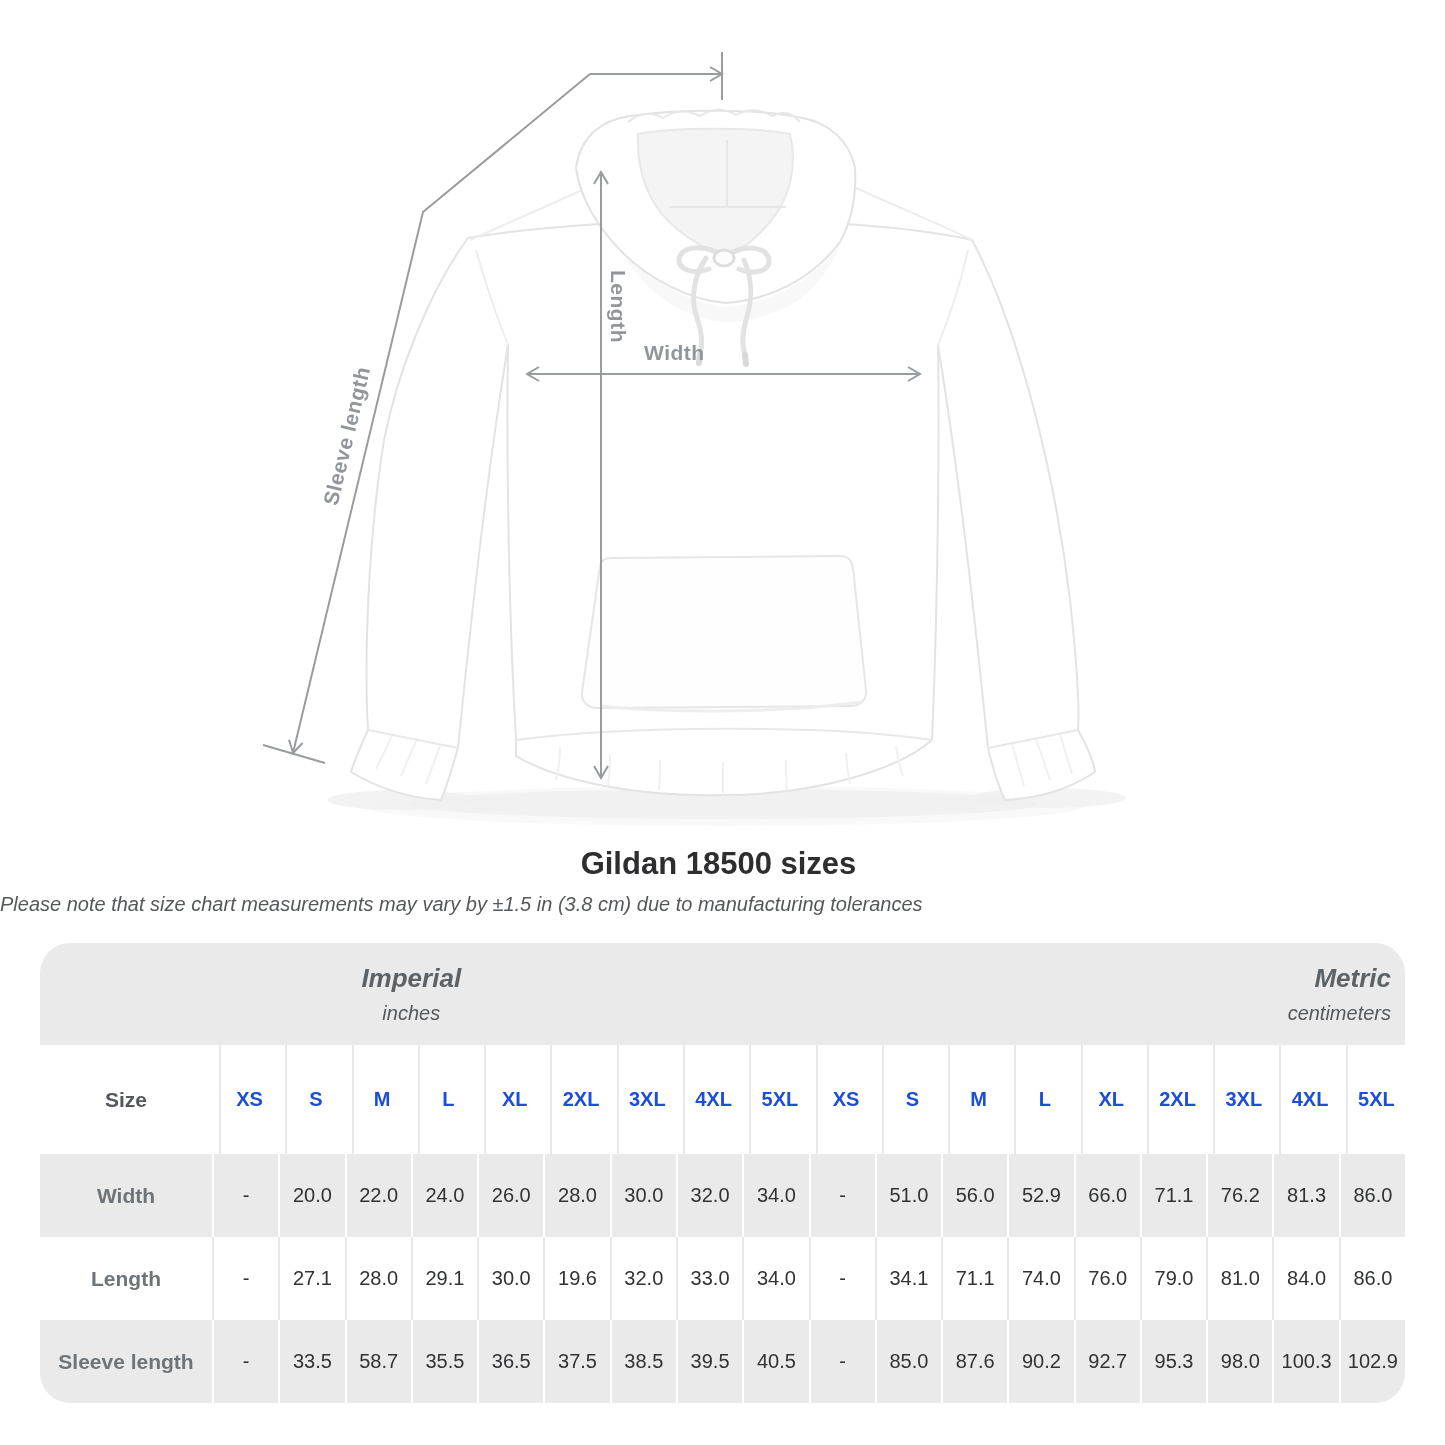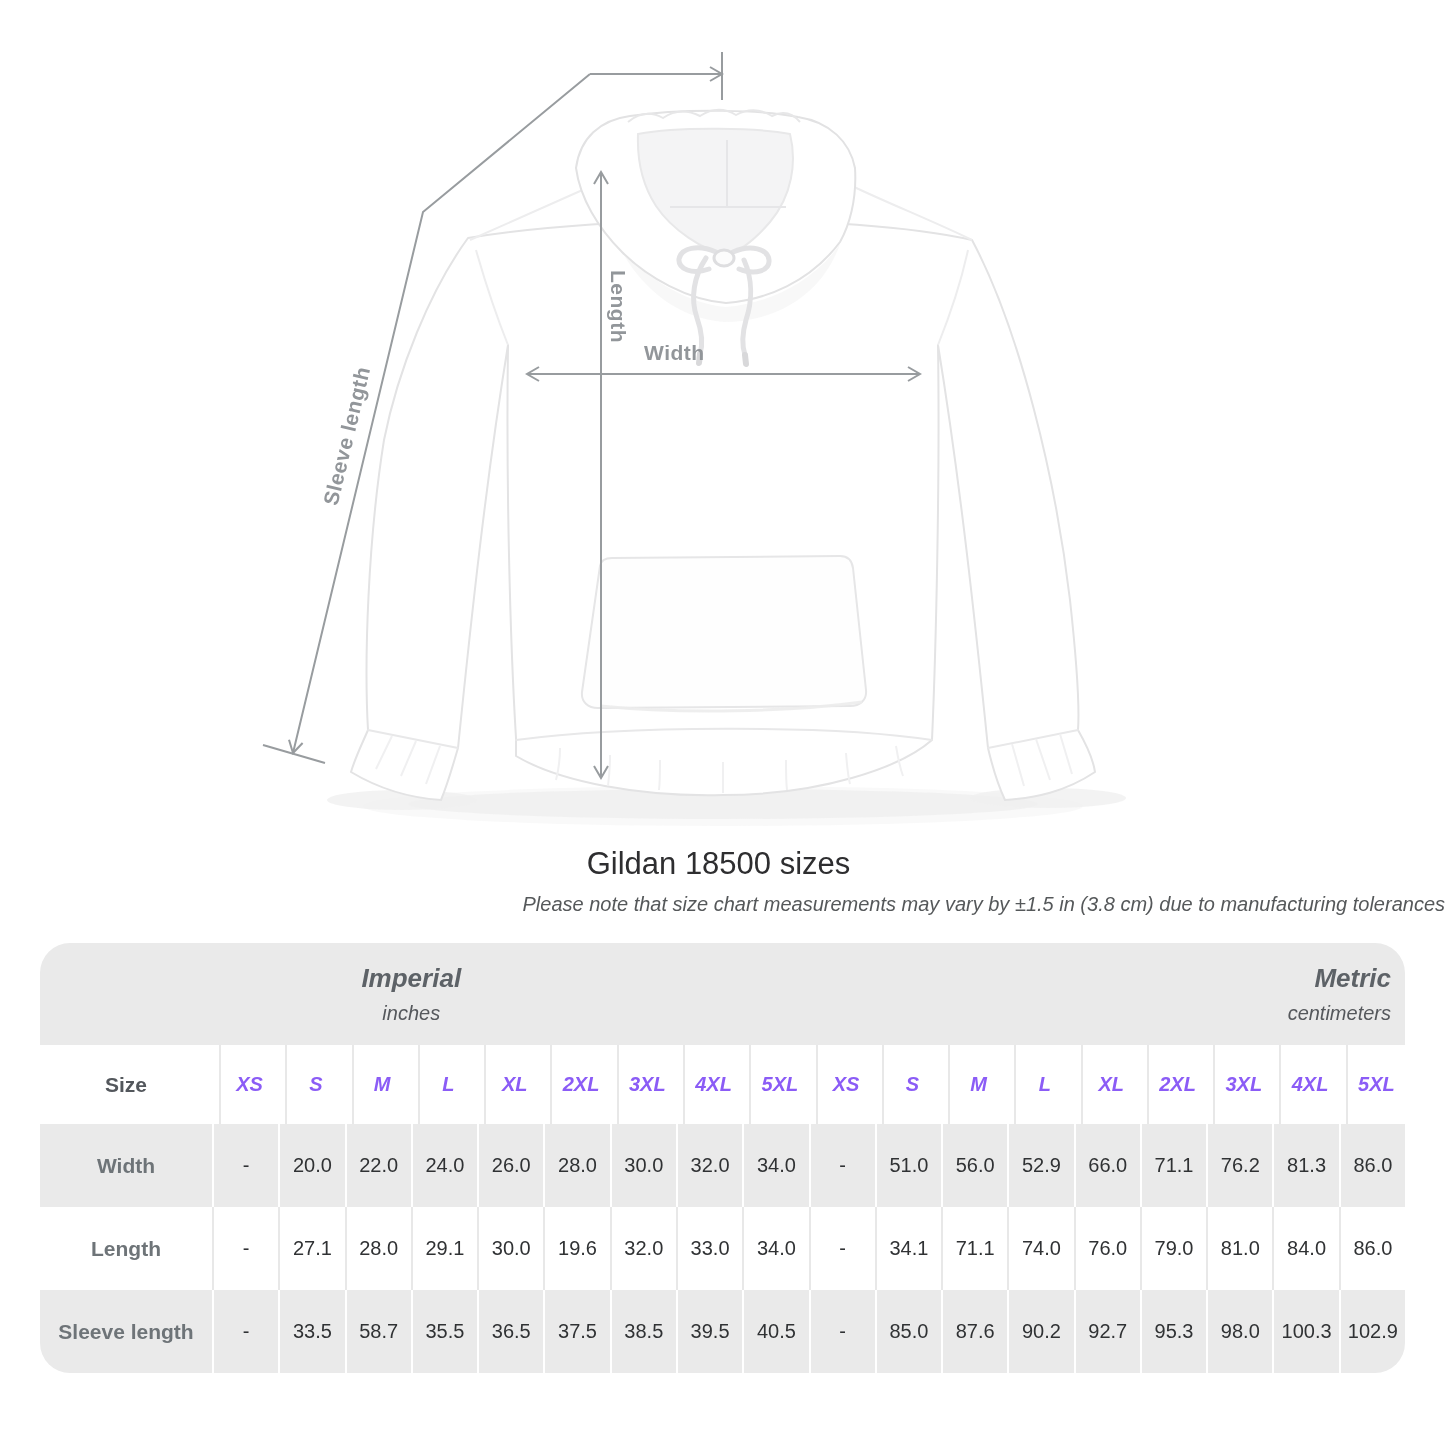--- a/index.html
+++ b/index.html
@@ -10,44 +10,44 @@
   .diagram{position:absolute;left:0;top:0;width:1445px;height:845px;}
   .diagram svg{position:absolute;left:0;top:0;}
   .measure-label{position:absolute;color:#92969a;font-weight:bold;font-size:21px;
                  letter-spacing:.5px;white-space:nowrap;}
   .label-length{left:606px;top:270px;writing-mode:vertical-rl;}
   .label-width{left:644px;top:341px;}
   .label-sleeve{left:347px;top:436px;transform:translate(-50%,-50%) rotate(-76.5deg);}
 
   
   .chart-title{position:absolute;left:0;top:846px;width:1437px;text-align:center;
-               font-size:31px;font-weight:normal;color:#2e2e30;}
-  .chart-subtitle{position:absolute;left:0;top:893px;width:1445px;text-align:right;
+               font-size:31px;font-weight:bold;color:#2e2e30;}
+  .chart-subtitle{position:absolute;left:0;top:893px;width:1445px;text-align:left;
                font-size:20px;font-style:italic;color:#55585a;}
 
   
   .size-table{position:absolute;left:40px;top:943px;width:1365px;border-radius:30px;
               overflow:hidden;}
   .t-row{display:grid;grid-template-columns:172px repeat(18,1fr);}
   .band-row{display:grid;grid-template-columns:repeat(2,1fr);height:102px;background:#eaeaea;}
   .unit-group{display:flex;flex-direction:column;align-items:center;justify-content:center;
               color:#5d6267;}
   .unit-group .u-label{font-size:26px;font-weight:bold;font-style:italic;}
   .unit-group .u-sub{font-size:20px;font-style:italic;margin-top:8px;color:#55585c;}
   .ug-imperial{transform:translateX(30px);}
   .ug-metric{transform:translateX(-14px);align-items:flex-end;}
 
-  .header-row{height:79px;background:#fff;gap:7px;}
+  .header-row{height:109px;background:#fff;gap:7px;}
   .data-row{height:83px;}
   .row-gray{background:#eaeaea;}
   .row-white{background:#fff;}
   .cell{display:flex;align-items:center;justify-content:center;font-size:20px;color:#303234;}
   .t-row .cell + .cell{border-left:2px solid #e8e8e8;}
   .row-gray .cell + .cell{border-left:2px solid #ffffff;}
-  .head-cell{font-weight:bold;color:#8b5cf6;font-style:italic;}
+  .head-cell{font-weight:bold;color:#1d4ed8;}
   .size-cell{font-weight:bold;color:#53575c;font-size:21px;}
   .label-cell{font-weight:bold;color:#6e7478;font-size:21px;}
 </style>
 </head>
 <body>
 
 <div class="page">
 
   <div class="diagram">
     <svg width="1445" height="845" viewBox="0 0 1445 845">

